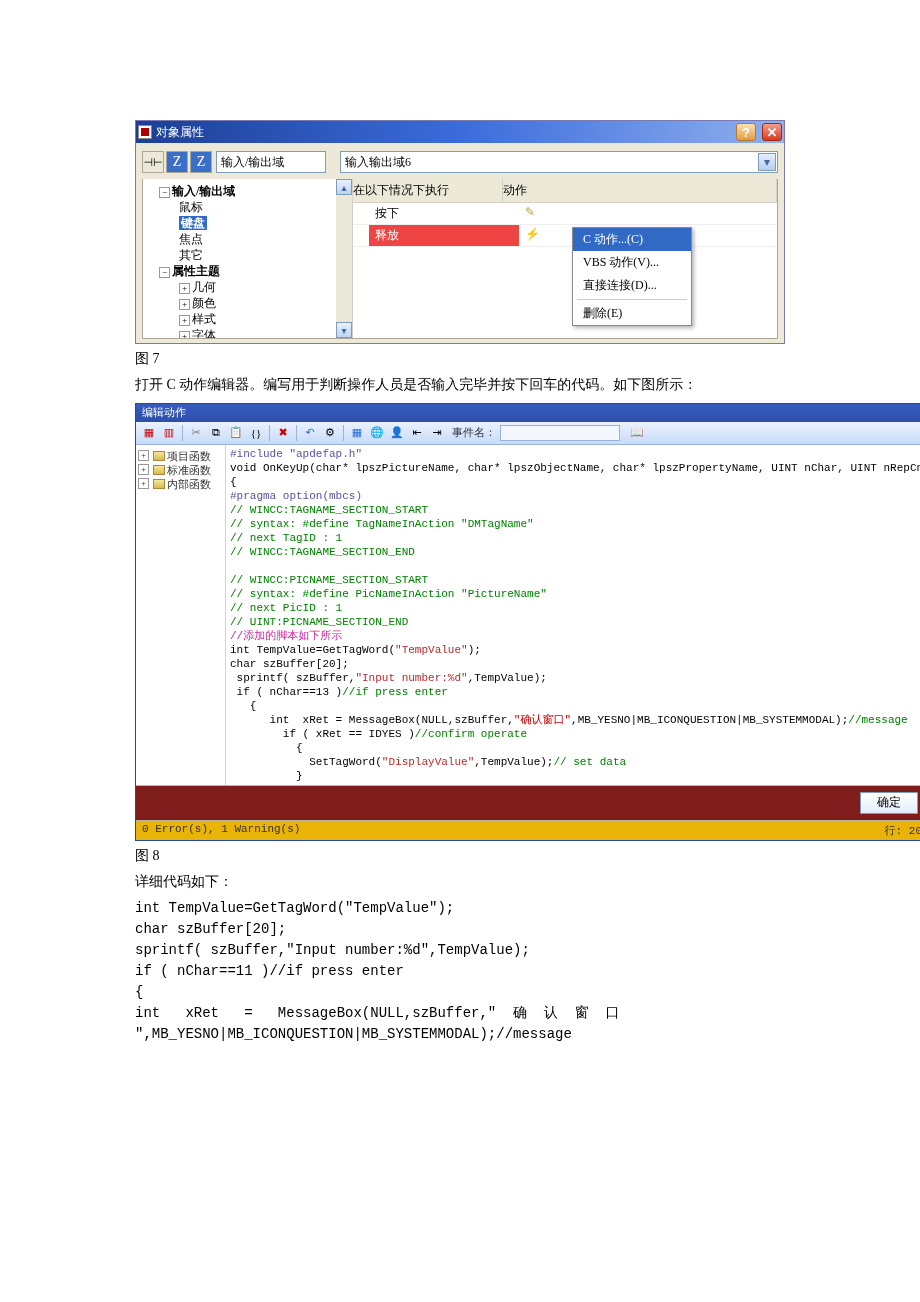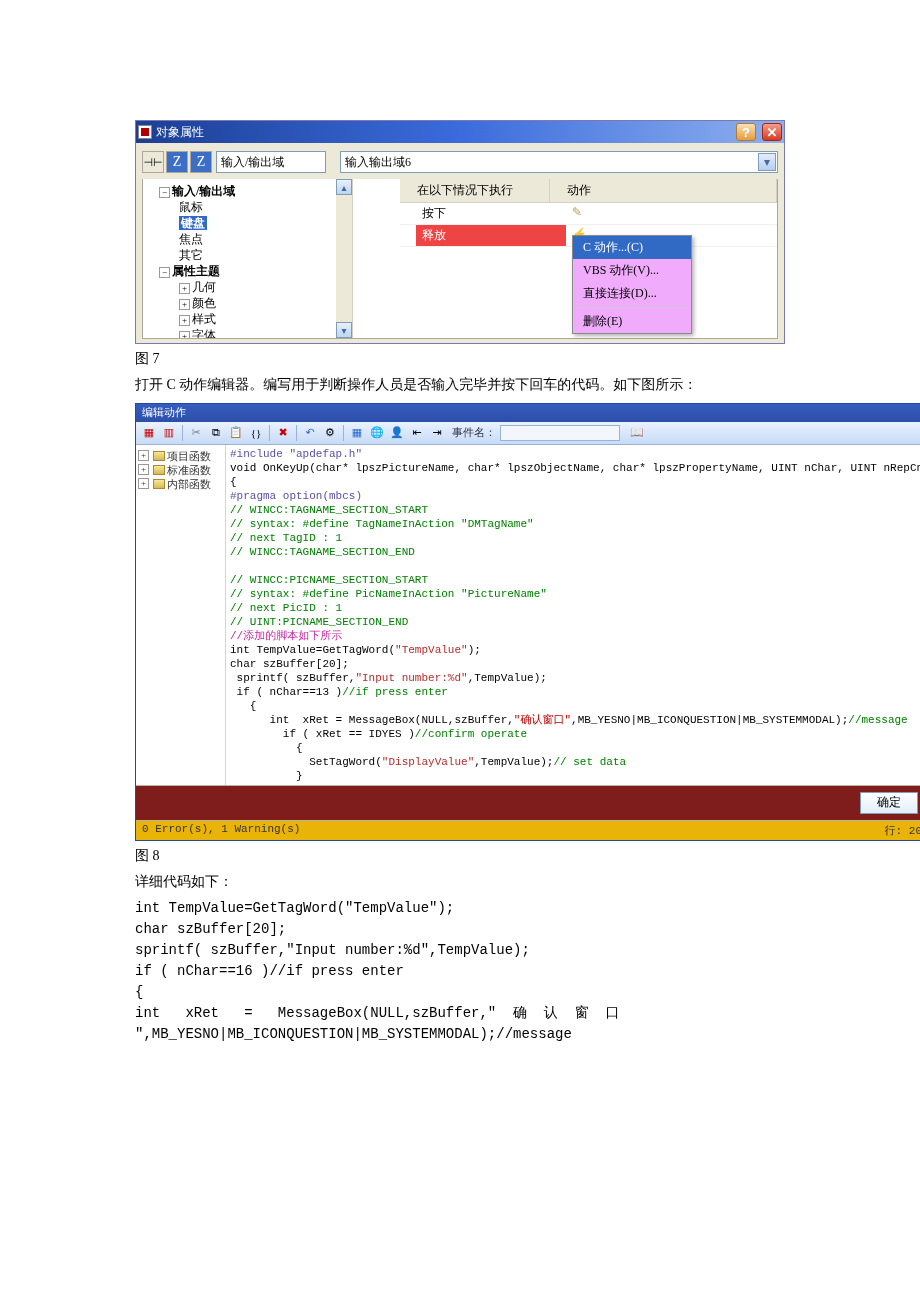--- a/index.html
+++ b/index.html
@@ -97,21 +97,20 @@
     margin-right:2px;
     position:relative;
     top:1px;
   }
   .tab1.inactive { background:#e4e2d6; }
   .panel1 {
     border:1px solid #aca899; border-top:none;
     background:#fff;
     display:flex;
     height: 160px;
-    gap: 47px;
   }
   .tree {
     width: 210px;
     border-right:1px solid #d4d0c8;
     padding: 4px 2px;
     font-size:12px;
     overflow:hidden;
     position:relative;
   }
   .tree-scroll {
@@ -129,36 +128,35 @@
     display:inline-block; width:11px; height:11px;
     border:1px solid #999; font-size:9px; line-height:9px;
     text-align:center; margin-right:2px; background:#fff;
   }
   .bold { font-weight:bold; }
   .hl { background:#3169c6; color:#fff; padding:0 2px; }
 
   .right1 { flex:1; display:flex; flex-direction:column; }
   .grid1 { flex:1; font-size:12px; }
   .ghead { display:flex; background:#ece9d8; border-bottom:1px solid #d4d0c8;}
-  .ghead div { padding:3px 17px; border-right:1px solid #d4d0c8;}
+  .ghead div { padding:3px 0; border-right:1px solid #d4d0c8;}
   .ghead .c1{width:150px;} .ghead .c2{flex:1;}
   .grow { display:flex; border-bottom:1px solid #efefef;padding-left:16px;}
   .grow .c1{width:150px;padding:2px 6px;} .grow .c2{flex:1;padding:2px 6px;}
   .grow.sel .c1 { background:#ef4444; color:#fff; }
   .thunder { font-family:Arial; color:#6b8; }
   .pencil { color:#b89b50; }
 
   .ctxmenu {
     position:absolute;
     width: 120px;
-    background:#f0abfc;
+    background:#ffffff;
     border:1px solid #8a8a8a;
     box-shadow: 2px 2px 4px rgba(0,0,0,.3);
     font-size:12px;
-    margin-top:8px;
   }
   .ctxmenu div { padding:3px 10px; }
   .ctxmenu div.sel { background:#316ac5; color:#fff; }
   .ctxmenu hr { border:none; border-top:1px solid #ccc; margin:2px 4px;}
   .panel1-wrap{ position:relative; }
 
   .caption {
     font-family:"SimSun", serif;
     font-size:14px;
     margin: 4px 0;
@@ -433,16 +431,16 @@
     <span>列: 107</span>
   </div>
 </div>
 
 <p class="caption">图 8</p>
 <p class="body-text">详细代码如下：</p>
 
 <div class="mono"><span>int TempValue=GetTagWord("TempValue");</span>
 <span>char szBuffer[20];</span>
 <span>sprintf( szBuffer,"Input number:%d",TempValue);</span>
-<span>if ( nChar==16 )//if press enter</span>
+<span>if ( nChar==11 )//if press enter</span>
 <span>{</span>
 <span>int   xRet   =   MessageBox(NULL,szBuffer,"  确  认  窗  口</span>
 <span>",MB_YESNO|MB_ICONQUESTION|MB_SYSTEMMODAL);//message</span></div>
 
 </body></html>

